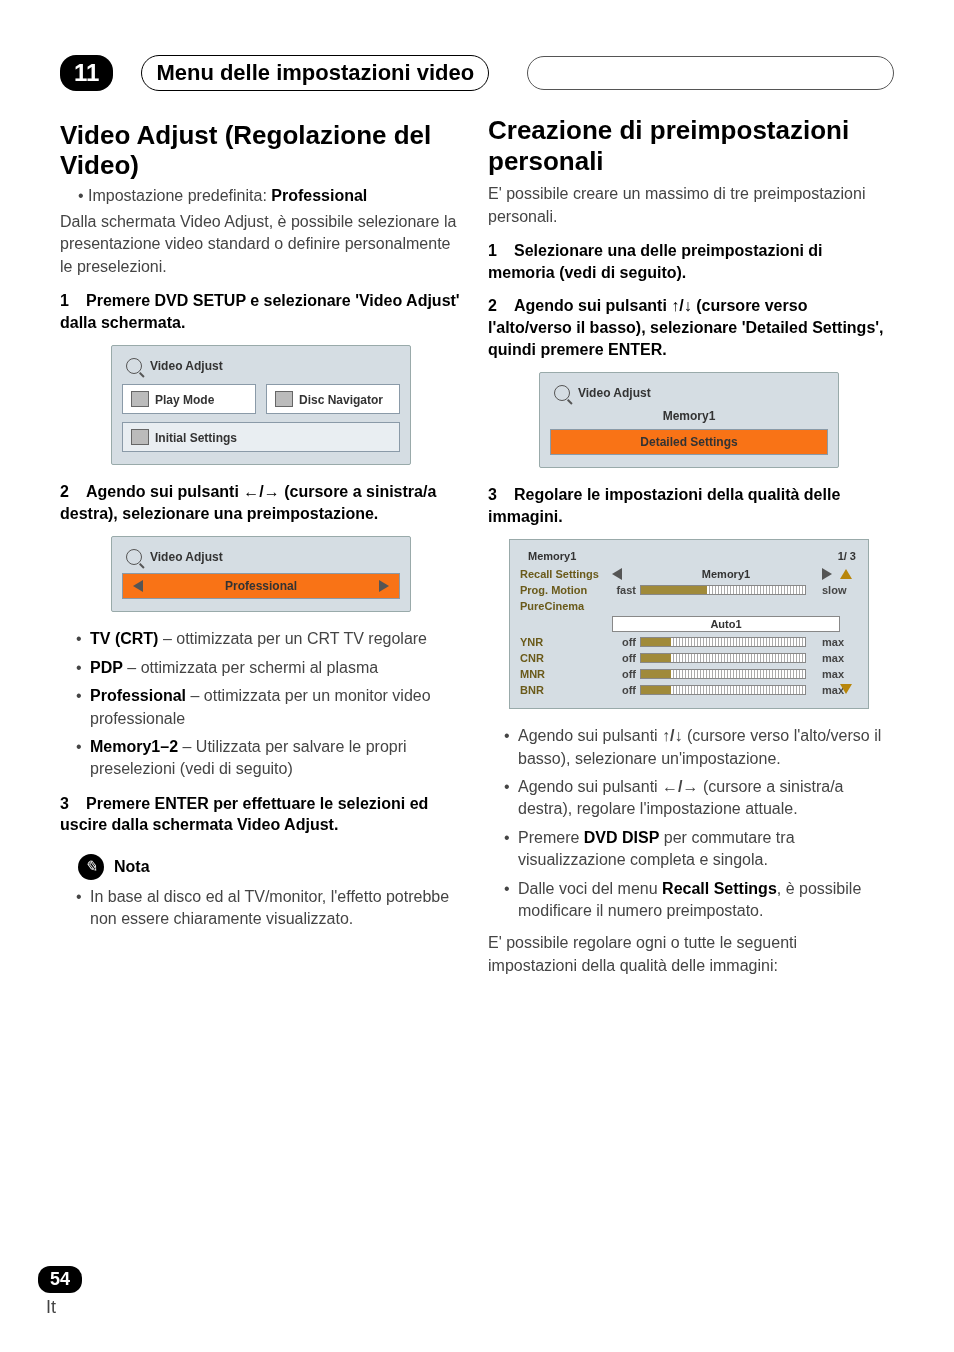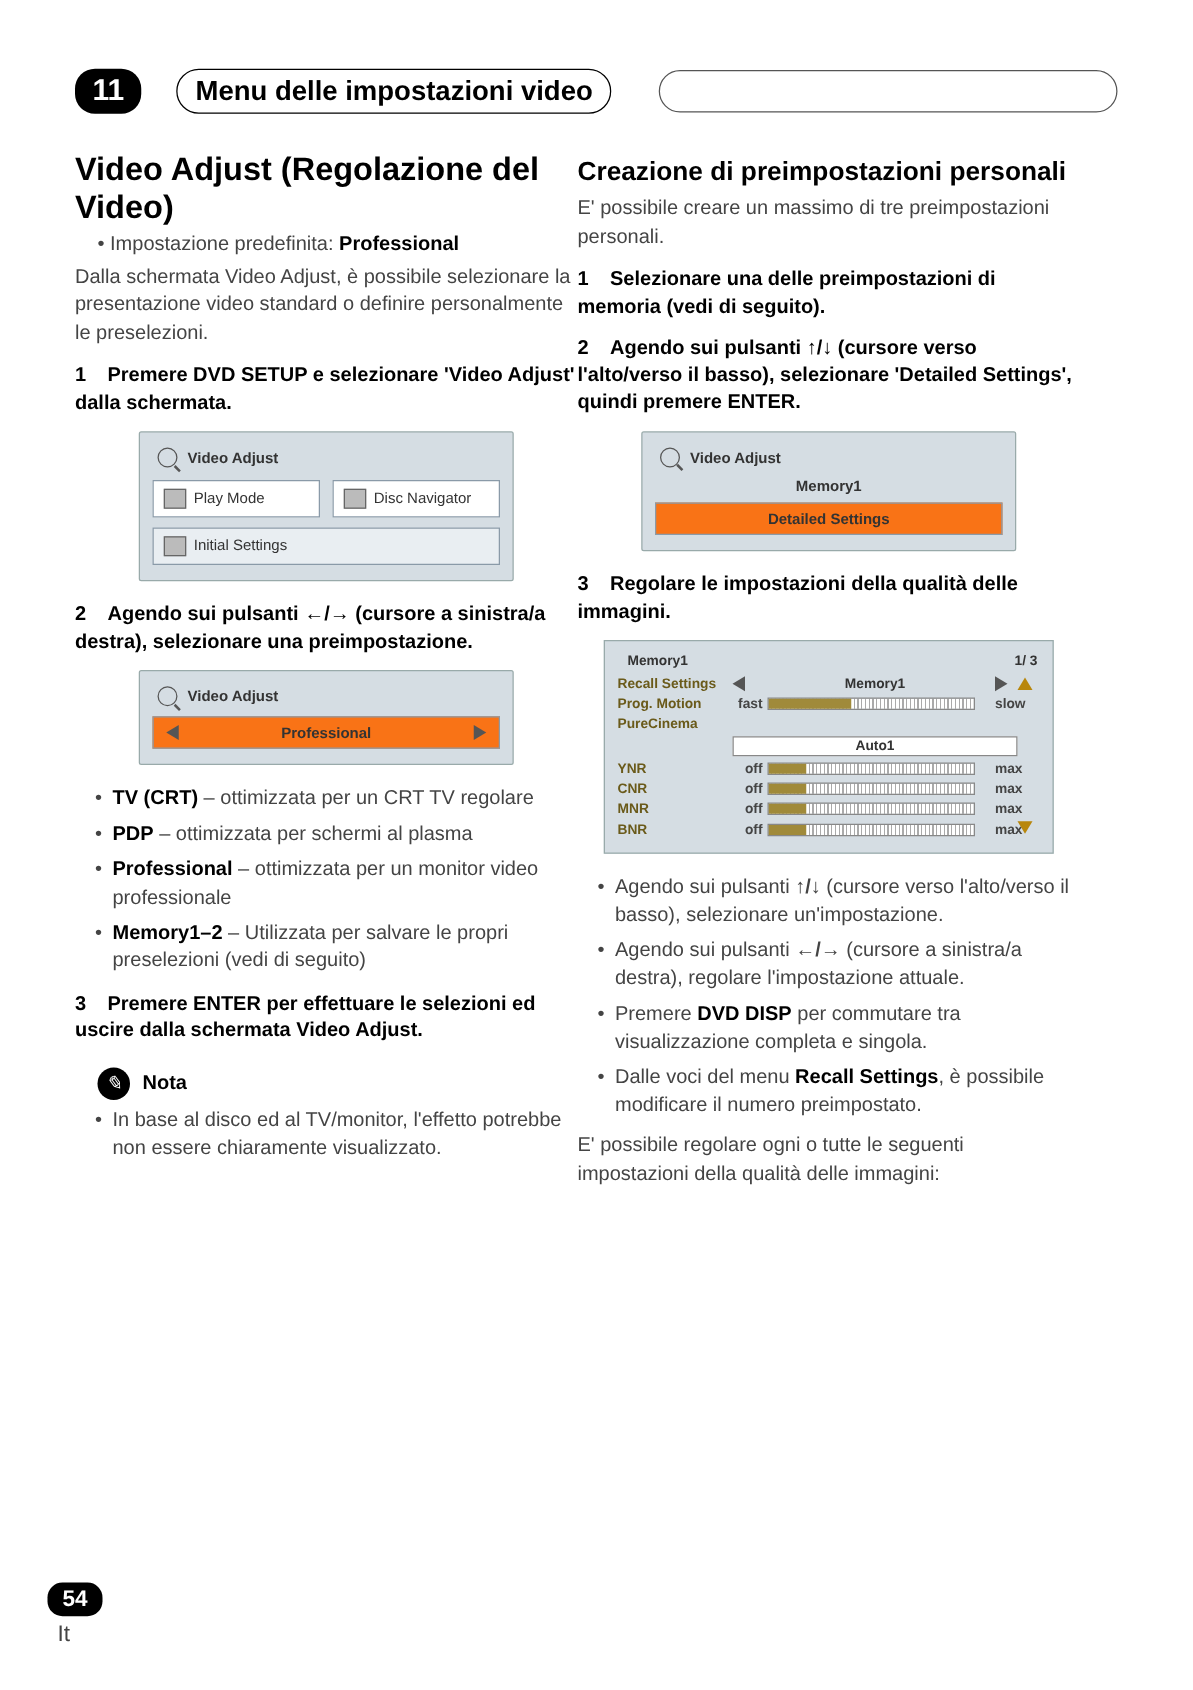--- a/index.html
+++ b/index.html
@@ -10,24 +10,24 @@
     background: #000; color: #fff; font-weight: bold; font-size: 24px;
     padding: 4px 14px; border-radius: 16px; display: inline-block;
   }
   .chapter-pill {
     border: 1.5px solid #000; border-radius: 20px; font-weight: bold;
     font-size: 22px; padding: 4px 14px; display: inline-block;
   }
   .blank-pill {
     border: 1px solid #555; border-radius: 20px; height: 34px; flex: 1; margin-left: 10px;
   }
-  .cols { display: flex; }
+  .cols { display: flex; gap: 26px; }
   .col { width: 402px; }
   h1.section { font-size: 26px; font-weight: bold; line-height: 1.15; margin-top: 6px; margin-bottom: 6px; }
-  h2.sub { font-size: 21px; font-weight: bold; line-height: 1.2; margin-top: 10px; margin-bottom: 6px; }
+  h2.sub { font-size: 26px; font-weight: bold; line-height: 1.2; margin-top: 0; margin-bottom: 6px; }
   p.body { font-size: 16px; line-height: 1.4; color: #444; margin-bottom: 10px; }
   li.body, .body-li { font-size: 16px; line-height: 1.4; color: #444; }
   .default-line { font-size: 16px; color: #444; margin: 6px 0 6px 18px; }
   .step { font-size: 16px; font-weight: bold; line-height: 1.35; margin: 12px 0 6px 0; }
   .step .num { display: inline-block; width: 26px; }
   ul.bullets { list-style: none; margin: 6px 0 10px 16px; }
   ul.bullets > li { position: relative; padding-left: 14px; margin: 6px 0; }
   ul.bullets > li::before { content: "•"; position: absolute; left: 0; top: 0; color: #444; }
   .option-name { font-weight: bold; color: #000; }
   .note-block { margin-top: 18px; }
@@ -41,21 +41,21 @@
 
   
   .screenshot {
     background: #d5dde3; border: 1px solid #9aa; border-radius: 2px;
     margin: 12px auto 16px auto; width: 300px; padding: 10px 10px 12px 10px;
     font-size: 12px; color: #333;
   }
   .ss-row { display: flex; gap: 10px; margin-top: 8px; }
   .ss-item {
     background: #e9eef2; border: 1px solid #8a9aa8; padding: 6px 8px;
-    display: flex; align-items: flex-start; gap: 6px; font-weight: normal; flex: 1;
+    display: flex; align-items: flex-end; gap: 6px; font-weight: bold; flex: 1;
   }
   .ss-item.sel { background: #fff; }
   .ss-icon {
     width: 18px; height: 16px; background: #bbb; border: 1px solid #666; display: inline-block;
   }
   .ss-header { display: flex; align-items: center; gap: 8px; font-weight: bold; padding: 2px 4px; }
   .ss-header .mag { width: 16px; height: 16px; border: 1.5px solid #555; border-radius: 50%; position: relative; }
   .ss-header .mag::after { content: ""; position: absolute; width: 6px; height: 1.5px; background: #555; bottom: -2px; right: -4px; transform: rotate(45deg); }
   .ss-center { text-align: center; font-weight: bold; margin-top: 6px; }
   .ss-arrow-row { display: flex; align-items: center; justify-content: space-between; background: #f97316; border: 1px solid #8a9aa8; padding: 5px 10px; margin-top: 6px; }

